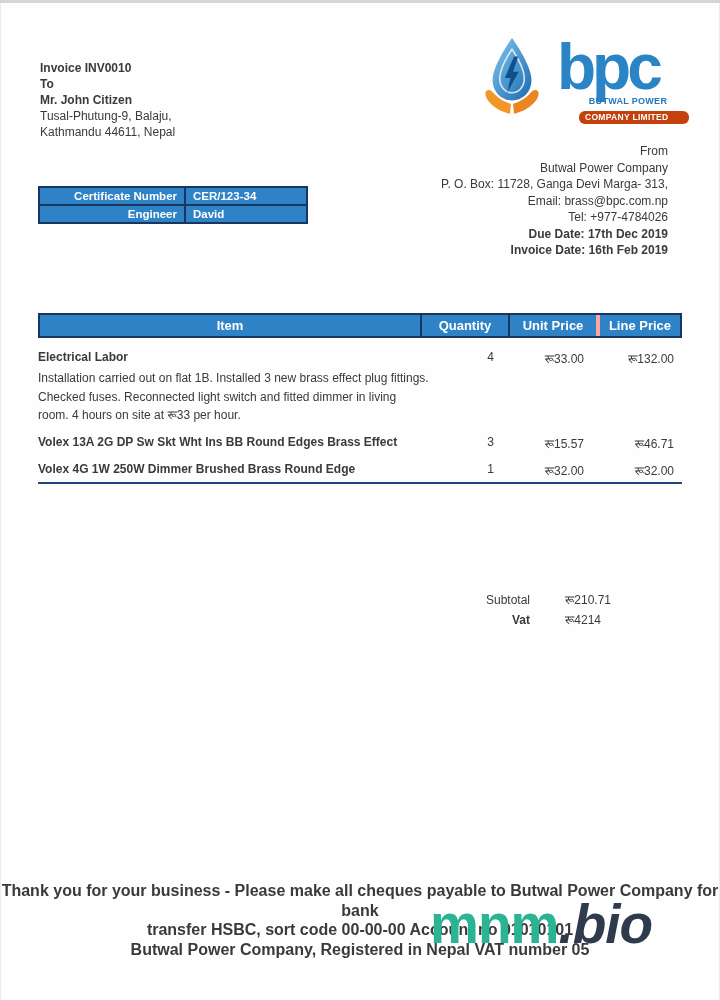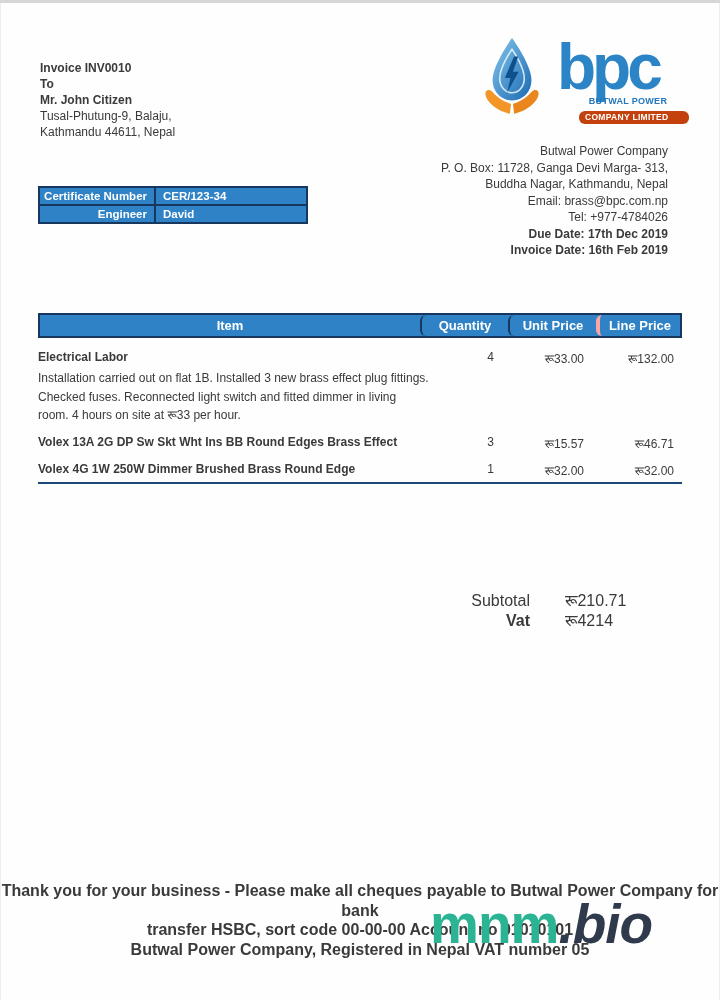--- a/index.html
+++ b/index.html
@@ -30,45 +30,45 @@
 
   
   .sender { position:absolute; right:52px; top:140px; text-align:right; font-size:12px; line-height:16.5px; }
 
   
   .cert-table { position:absolute; left:38px; top:183px; width:270px; background:#17375e;
                 border:2px solid #17375e; box-sizing:border-box; }
   .cert-row { display:flex; background:#2e82c5; height:16px; align-items:center;
               font-size:11.5px; font-weight:bold; color:#ffffff; }
   .cert-row + .cert-row { margin-top:2px; }
-  .cert-label { width:116px; text-align:right; padding-right:7px; box-sizing:border-box;
+  .cert-label { width:146px; text-align:right; padding-right:7px; box-sizing:border-box;
                 border-right:2px solid #17375e; height:100%; display:flex; align-items:center; justify-content:flex-end; }
   .cert-value { padding-left:7px; }
 
   
   .items-table { position:absolute; left:38px; top:310px; width:644px; font-size:12px; }
   .items-header { display:flex; background:#2e82c5; border:2px solid #17375e; box-sizing:border-box;
                   height:25px; color:#ffffff; font-weight:bold; font-size:13px; }
-  .ih-cell { display:flex; align-items:center; justify-content:center; box-sizing:border-box; height:100%;border-radius:6px; }
+  .ih-cell { display:flex; align-items:center; justify-content:center; box-sizing:border-box; height:100%; }
   .ih-item { flex:0 0 380px; }
   .ih-qty  { flex:0 0 88px; border-left:2px solid #17375e; }
   .ih-unit { flex:0 0 88px; border-left:2px solid #17375e; }
   .ih-line { flex:1 1 auto; border-left:4px solid #fca5a5; }
   .items-body { padding-top:12px; }
   .item-row { display:flex; align-items:flex-start; }
   .ir-name { flex:0 0 382px; font-weight:bold; }
   .ir-qty  { flex:0 0 86px; text-align:right; padding-right:12px; box-sizing:border-box; }
   .ir-unit { flex:0 0 88px; text-align:right; padding-right:10px; box-sizing:border-box; }
   .ir-line { flex:1 1 auto; text-align:right; padding-right:8px; box-sizing:border-box; }
   .ir-desc { width:392px; line-height:18.5px; margin-top:2px; margin-bottom:3px; }
   .row-gap { margin-top:10px; }
   .items-rule { border-top:2.5px solid #1b4878; margin-top:3px; }
 
   
-  .totals { position:absolute; left:420px; top:588px; font-size:16px; line-height:19.5px; }
+  .totals { position:absolute; left:420px; top:588px; font-size:12px; line-height:19.5px; }
   .totals-row { display:flex; }
   .t-label { width:110px; text-align:right; }
   .t-value { margin-left:35px; width:95px; text-align:left; }
 
   
   .footer { position:absolute; left:0; width:720px; top:878px; text-align:center;
             font-weight:bold; font-size:16px; line-height:19.5px; color:#3a3a3a; z-index:1; }
 
   
   .watermark { position:absolute; left:430px; top:894px; font-size:55px; font-weight:bold;
@@ -106,23 +106,23 @@
     <div class="logo-text">
       <div class="logo-acronym">bpc</div>
       <div class="logo-tagline">
         <div class="tagline1">BUTWAL POWER</div>
         <div class="tagline2">COMPANY LIMITED</div>
       </div>
     </div>
   </div>
 
   <div class="sender">
+    <div>From</div>
     <div>Butwal Power Company</div>
     <div>P. O. Box: 11728, Ganga Devi Marga- 313,</div>
-    <div>Buddha Nagar, Kathmandu, Nepal</div>
     <div>Email: brass@bpc.com.np</div>
     <div>Tel: +977-4784026</div>
     <div class="bold">Due Date: 17th Dec 2019</div>
     <div class="bold">Invoice Date: 16th Feb 2019</div>
   </div>
 
   <div class="cert-table">
     <div class="cert-row">
       <div class="cert-label">Certificate Number</div>
       <div class="cert-value">CER/123-34</div>

